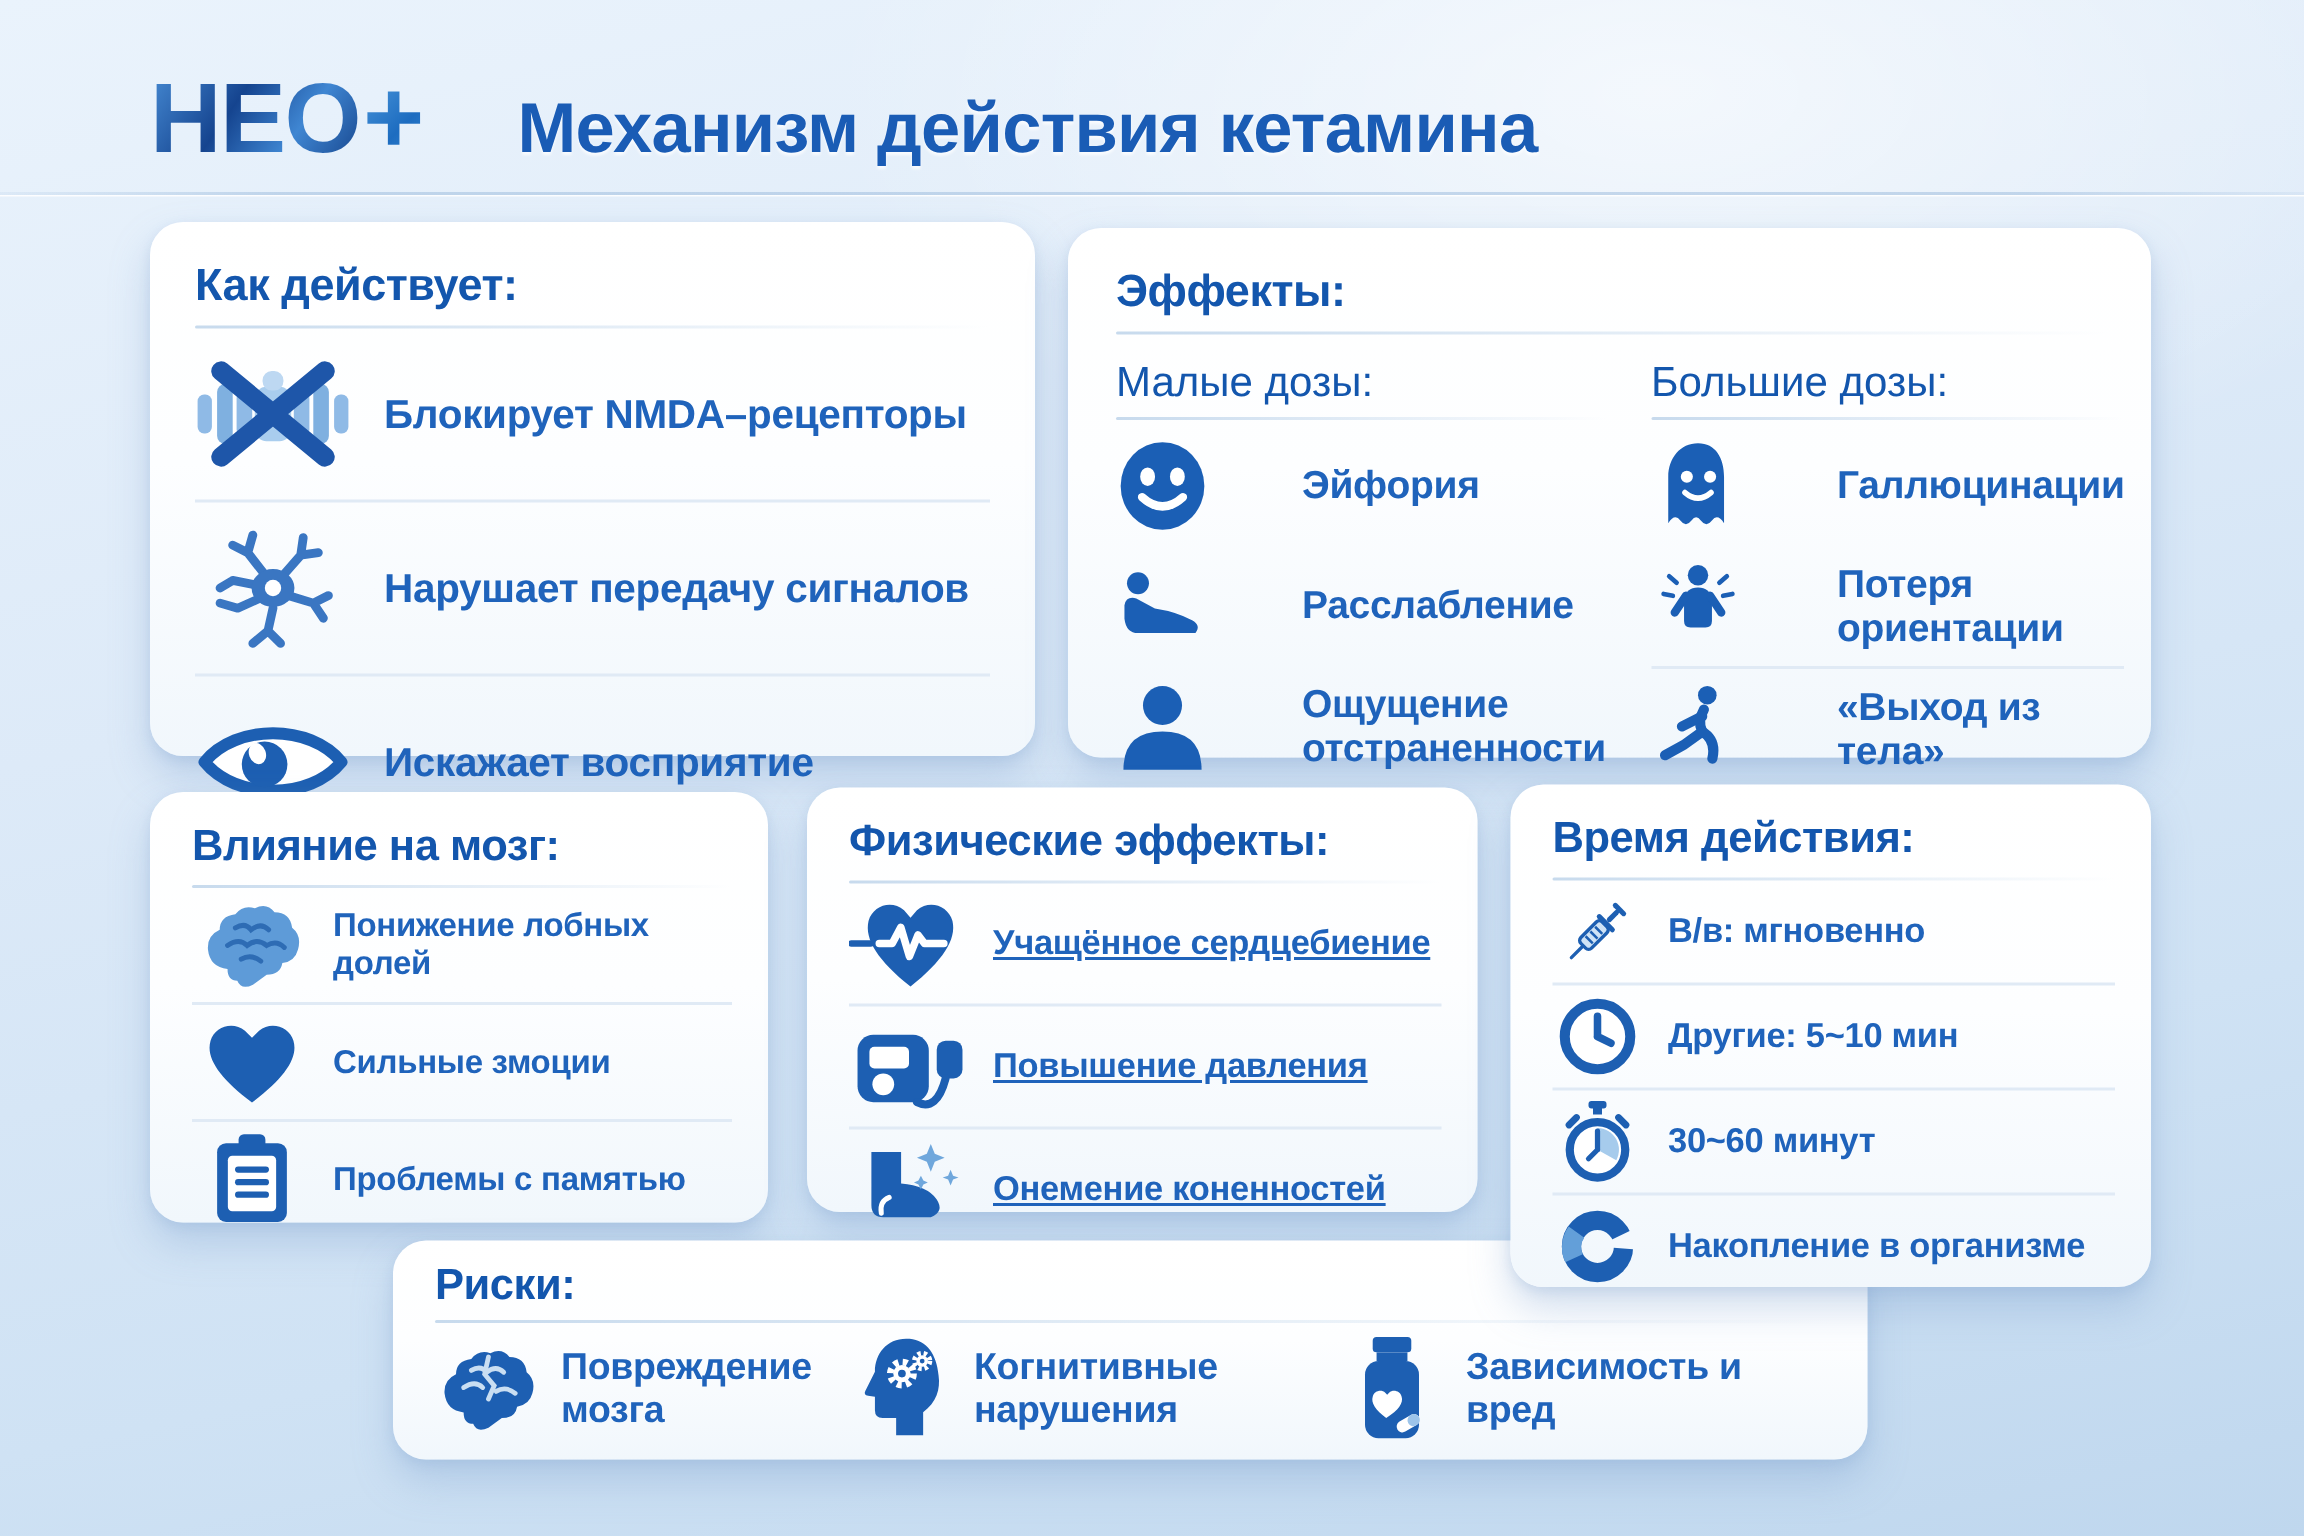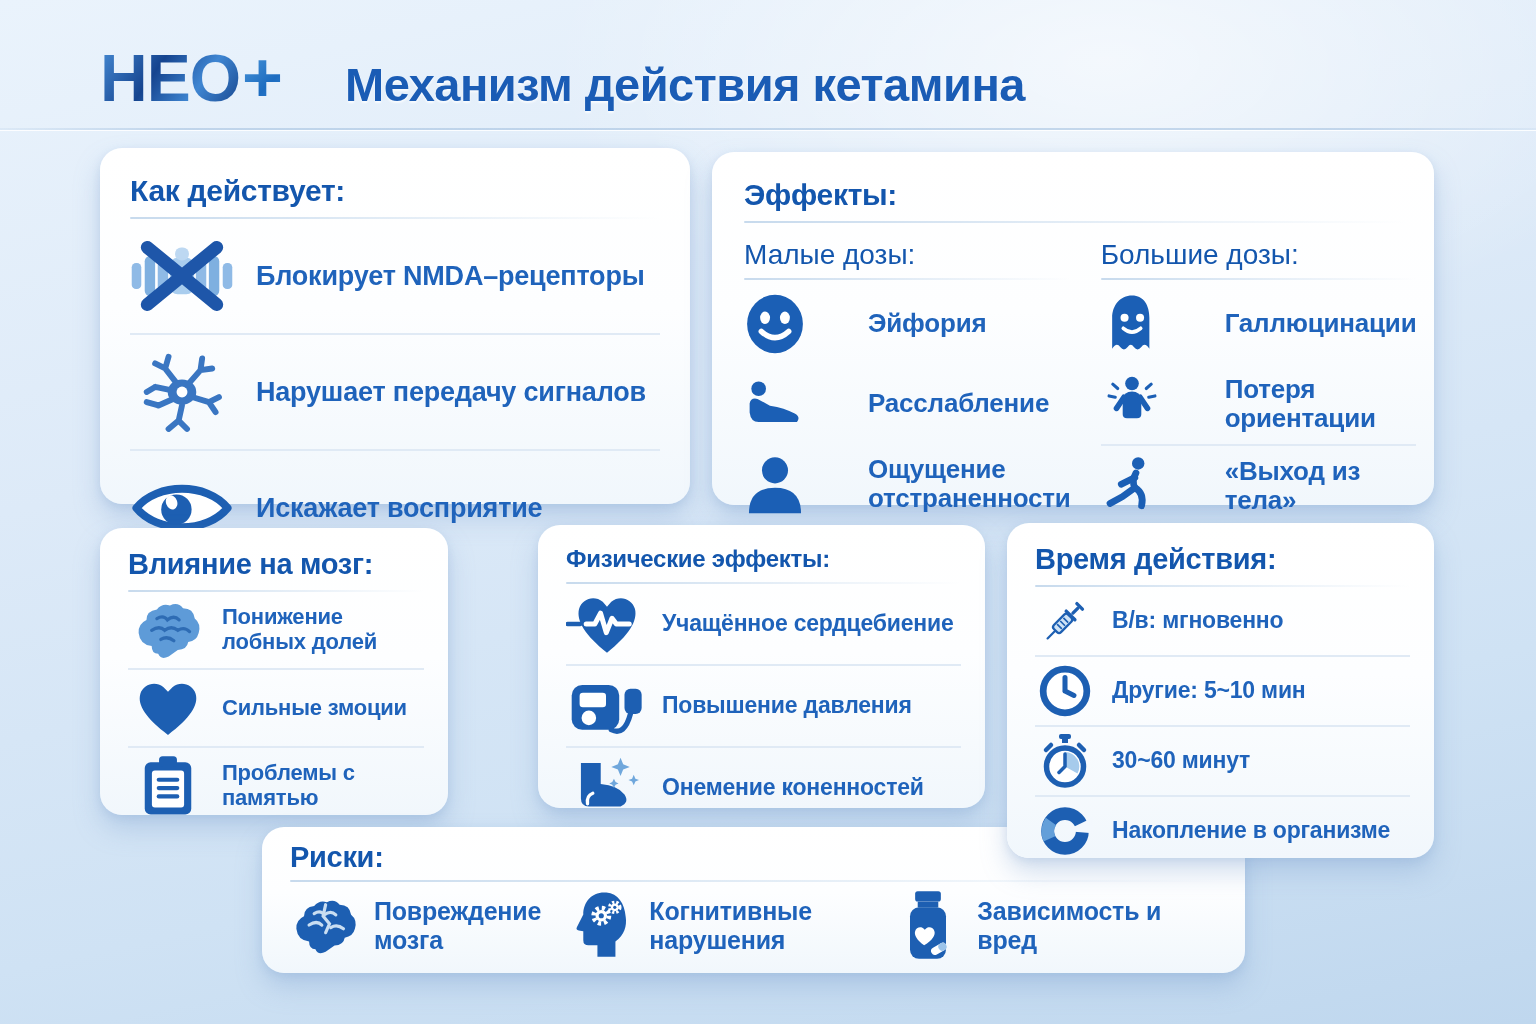--- a/index.html
+++ b/index.html
@@ -49,33 +49,33 @@
 
   .card-effects { left:712px; top:152px; width:722px; height:353px; padding:26px 28px 14px 32px; }
   .cols { display:grid; grid-template-columns:1fr 1.08fr; column-gap:30px; margin-top:16px; }
   .col h3 { font-size:28px; font-weight:normal; color:#1356ad; }
   .col .h-divider { margin-top:7px; margin-bottom:4px; }
   .card-effects .row { padding:9px 0; }
   .card-effects .row.divided { border-top:2px solid #e0eaf5; }
   .card-effects .icon { width:62px; height:62px; margin-right:15px; }
   .card-effects .label { font-size:26px;margin-left:47px; }
 
-  .card-brain { left:100px; top:528px; width:348px; height:287px; padding:20px 24px 10px 28px; }
+  .card-brain { left:100px; top:528px; width:412px; height:287px; padding:20px 24px 10px 28px; }
   .card-brain .row { padding:7px 0; }
   .card-brain .row + .row { border-top:2px solid #e0eaf5; }
   .card-brain .icon { width:80px; height:62px; margin-right:14px; }
   .card-brain .label { font-size:22px; }
   .card-brain h2 { font-size:29px; }
 
   .card-physical { left:538px; top:525px; width:447px; height:283px; padding:20px 24px 10px 28px; }
   .card-physical .row { padding:7px 0; }
   .card-physical .row + .row { border-top:2px solid #e0eaf5; }
   .card-physical .icon { width:82px; height:66px; margin-right:14px; }
-  .card-physical .label { font-size:23px; }
-  .card-physical h2 { font-size:24px; }
+  .card-physical .label { font-size:23px;text-decoration:underline; }
+  .card-physical h2 { font-size:29px; }
 
   .card-duration { left:1007px; top:523px; width:427px; height:335px; padding:20px 24px 10px 28px; z-index:3; }
   .card-duration .row { padding:6px 0; }
   .card-duration .row + .row { border-top:2px solid #e0eaf5; }
   .card-duration .icon { width:60px; height:56px; margin-right:17px; }
   .card-duration .label { font-size:23px; }
   .card-duration h2 { font-size:29px; }
 
   .card-risks { left:262px; top:827px; width:983px; height:146px; padding:14px 24px 12px 28px; z-index:2; }
   .card-risks h2 { font-size:29px; }

